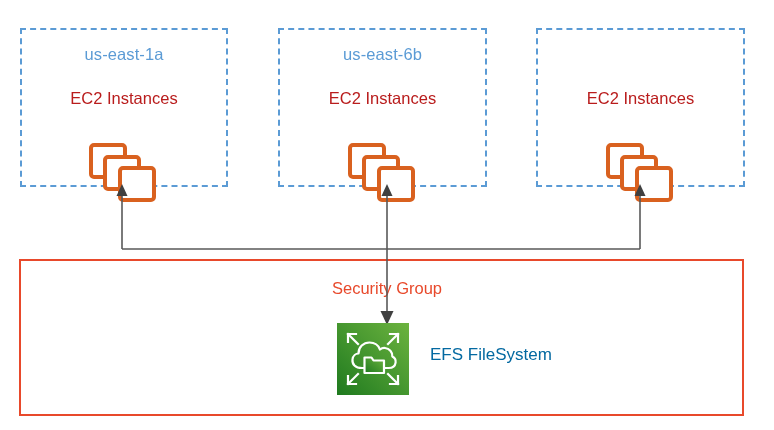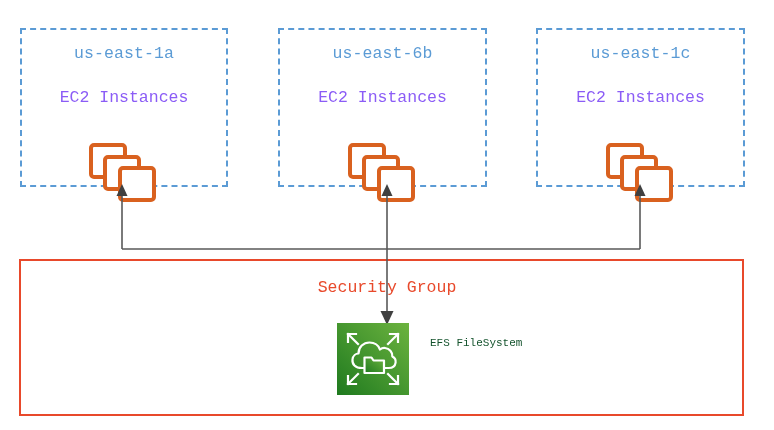--- a/index.html
+++ b/index.html
@@ -10,21 +10,20 @@
   body {
     font-family: "Liberation Sans", sans-serif;
     -webkit-font-smoothing: antialiased;
   }
   #canvas {
     position: relative;
     width: 774px;
     height: 430px;
     background: #ffffff;
     overflow: hidden;
-    font-family: Liberation Mono, monospace;
   }
 
   
   .az-box {
     position: absolute;
     top: 28px;
     height: 159px;
     border: 2px dashed #5B9BD5;
     box-sizing: border-box;
     background: transparent;
@@ -43,21 +42,21 @@
     font-size: 16.5px;
     line-height: 20px;
     letter-spacing: 0.1px;
   }
   .az-subtitle {
     position: absolute;
     top: 58px;
     left: 0;
     right: 0;
     text-align: center;
-    color: #8b5cf6;
+    color: #b91c1c;
     font-size: 16.5px;
     line-height: 20px;
   }
 
   
   .ec2-icon {
     position: absolute;
     top: 112px;
     left: 50%;
     margin-left: -36px;
@@ -103,23 +102,23 @@
     position: absolute;
     left: 337px;
     top: 323px;
     width: 72px;
     height: 72px;
   }
   #efs-icon svg { display: block; }
   #efs-label {
     position: absolute;
     left: 430px;
-    top: 332px;
-    color: #14532d;
-    font-size: 11px;
+    top: 344px;
+    color: #0369a1;
+    font-size: 17px;
     line-height: 22px;
     white-space: nowrap;
   }
 </style>
 </head>
 <body>
 
 <div id="canvas">
 
   <div class="az-box" id="az-0">
@@ -140,21 +139,20 @@
     <div class="ec2-icon">
       <svg width="72" height="62" viewBox="0 0 72 62" xmlns="http://www.w3.org/2000/svg">
         <rect x="3" y="3" width="34" height="32" rx="3" ry="3" fill="#ffffff" stroke="#D9611F" stroke-width="4"></rect>
         <rect x="17" y="15" width="34" height="32" rx="3" ry="3" fill="#ffffff" stroke="#D9611F" stroke-width="4"></rect>
         <rect x="32" y="26" width="34" height="32" rx="3" ry="3" fill="#ffffff" stroke="#D9611F" stroke-width="4"></rect>
       </svg>
     </div>
   </div>
 
   <div class="az-box" id="az-2">
-    <div class="az-title">us-east-1c</div>
     <div class="az-subtitle">EC2 Instances</div>
     <div class="ec2-icon">
       <svg width="72" height="62" viewBox="0 0 72 62" xmlns="http://www.w3.org/2000/svg">
         <rect x="3" y="3" width="34" height="32" rx="3" ry="3" fill="#ffffff" stroke="#D9611F" stroke-width="4"></rect>
         <rect x="17" y="15" width="34" height="32" rx="3" ry="3" fill="#ffffff" stroke="#D9611F" stroke-width="4"></rect>
         <rect x="32" y="26" width="34" height="32" rx="3" ry="3" fill="#ffffff" stroke="#D9611F" stroke-width="4"></rect>
       </svg>
     </div>
   </div>
 

